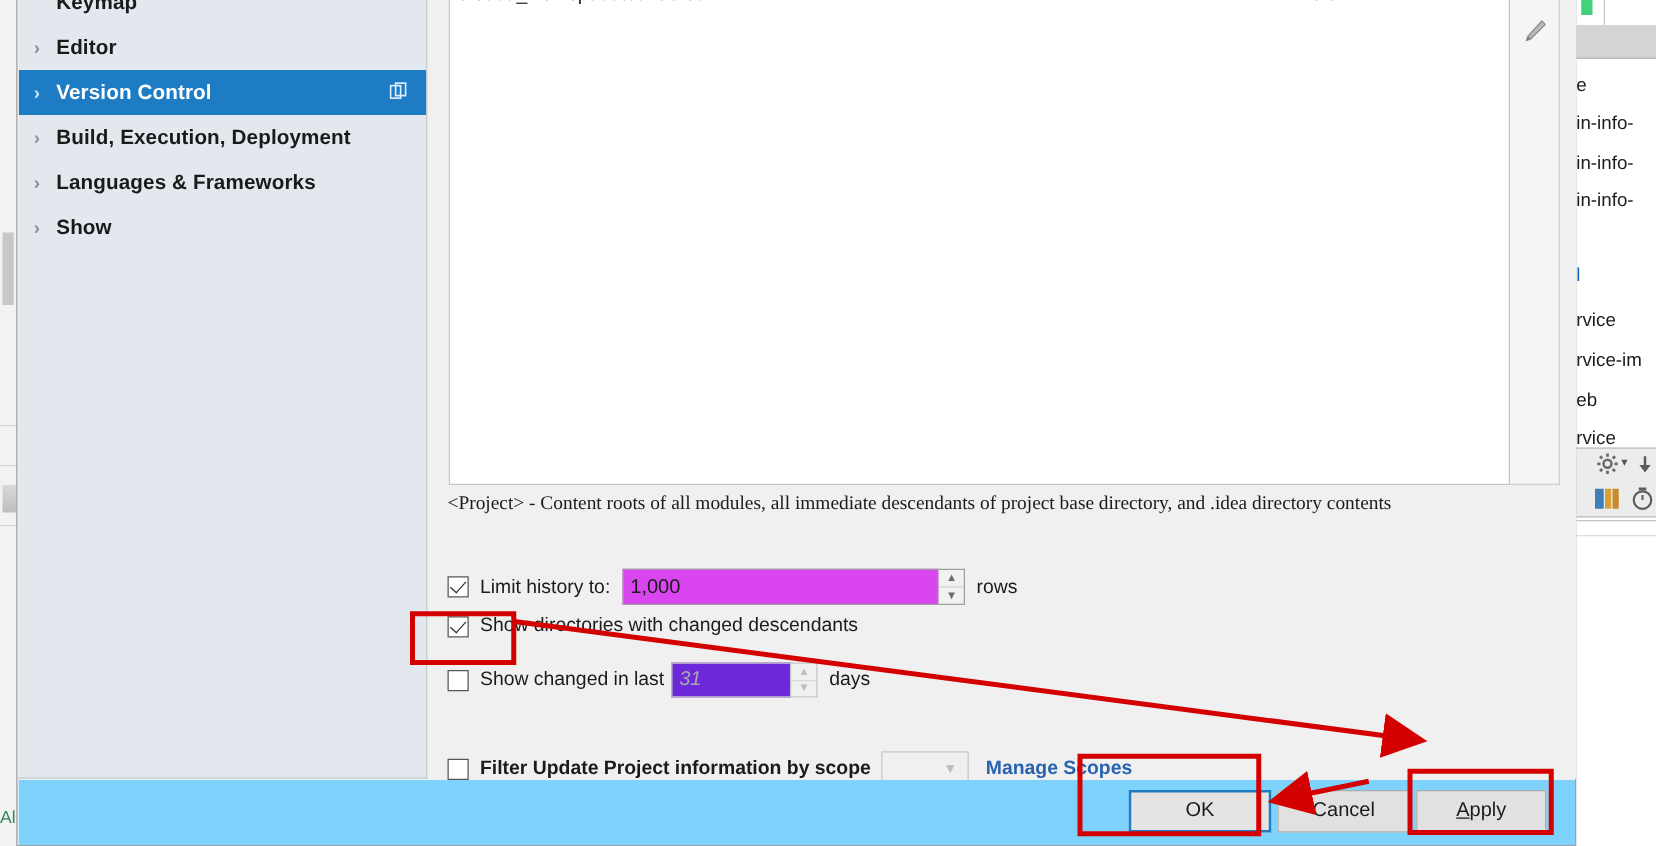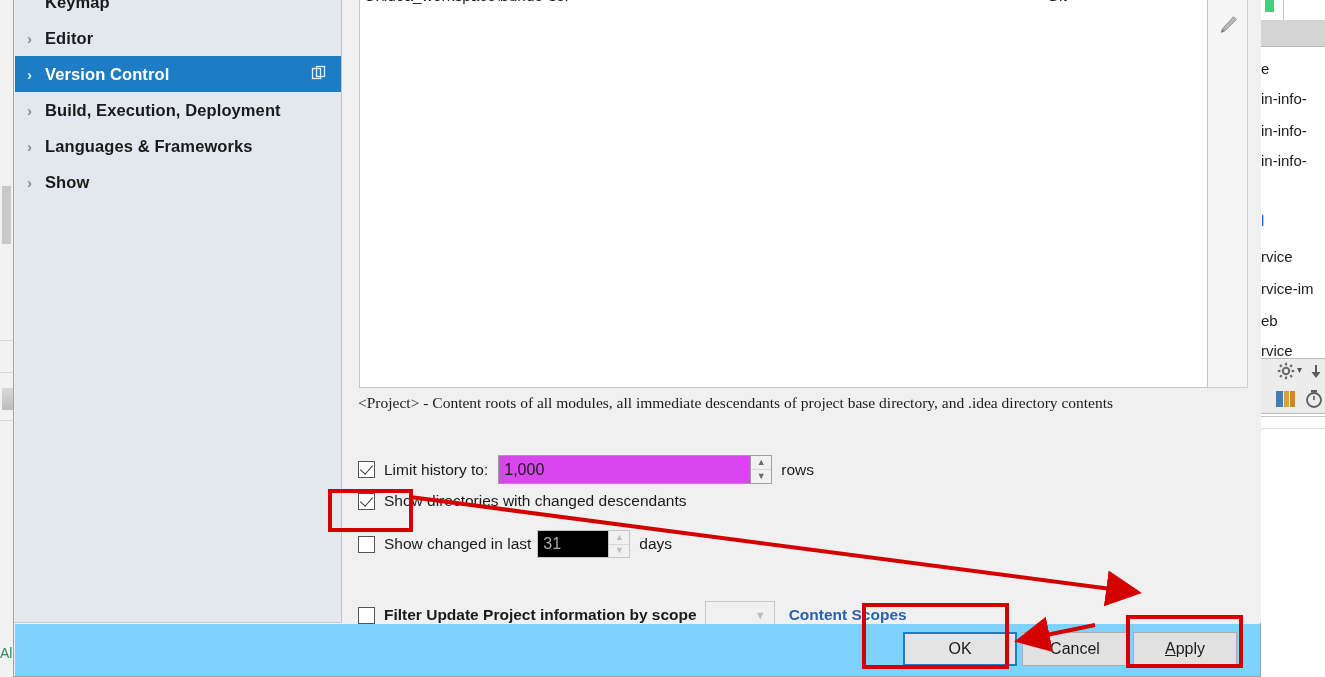--- a/index.html
+++ b/index.html
@@ -303,26 +303,27 @@
     align-items: center;
     justify-content: center;
     font-size: 9px;
     color: #6b6b6b;
     line-height: 1;
   }
   .spin > div:first-child { border-bottom: 1px solid #d6d6d6; }
   .unit { margin-left: 9px; text-align: center; }
 
   .num-field.disabled {
-    background: #000000;
+    background: #6d28d9;
     border-color: #c6c6c6;
     color: #a9a9a9;
-    width: 72px;
+    width: 96px;
     height: 28px;
     margin-left: 6px;
+    font-style: italic;
   }
   .spin.disabled { border-color: #c6c6c6; background: #f0f0f0; height: 28px; }
   .spin.disabled > div { color: #bdbdbd; }
 
   .combo {
     margin-left: 8px;
     width: 70px; height: 28px;
     background: #f0f0f0;
     border: 1px solid #c6c6c6;
     box-sizing: border-box;
@@ -539,21 +540,21 @@
         </span>
         <span class="unit">days</span>
       </div>
 
       <div class="opt-row r4">
         <span class="cb"></span>
         <span class="opt-label">Filter Update Project information by scope</span>
         <span class="combo">
           <span>▼</span>
         </span>
-        <span class="link">Content Scopes</span>
+        <span class="link">Manage Scopes</span>
       </div>
     </div>
 
     <div class="btnbar">
       <div class="btn ok">OK</div>
       <div class="btn cancel">Cancel</div>
       <div class="btn apply">
         <span class="mnem">A</span>
           <span>pply</span>
       </div>

